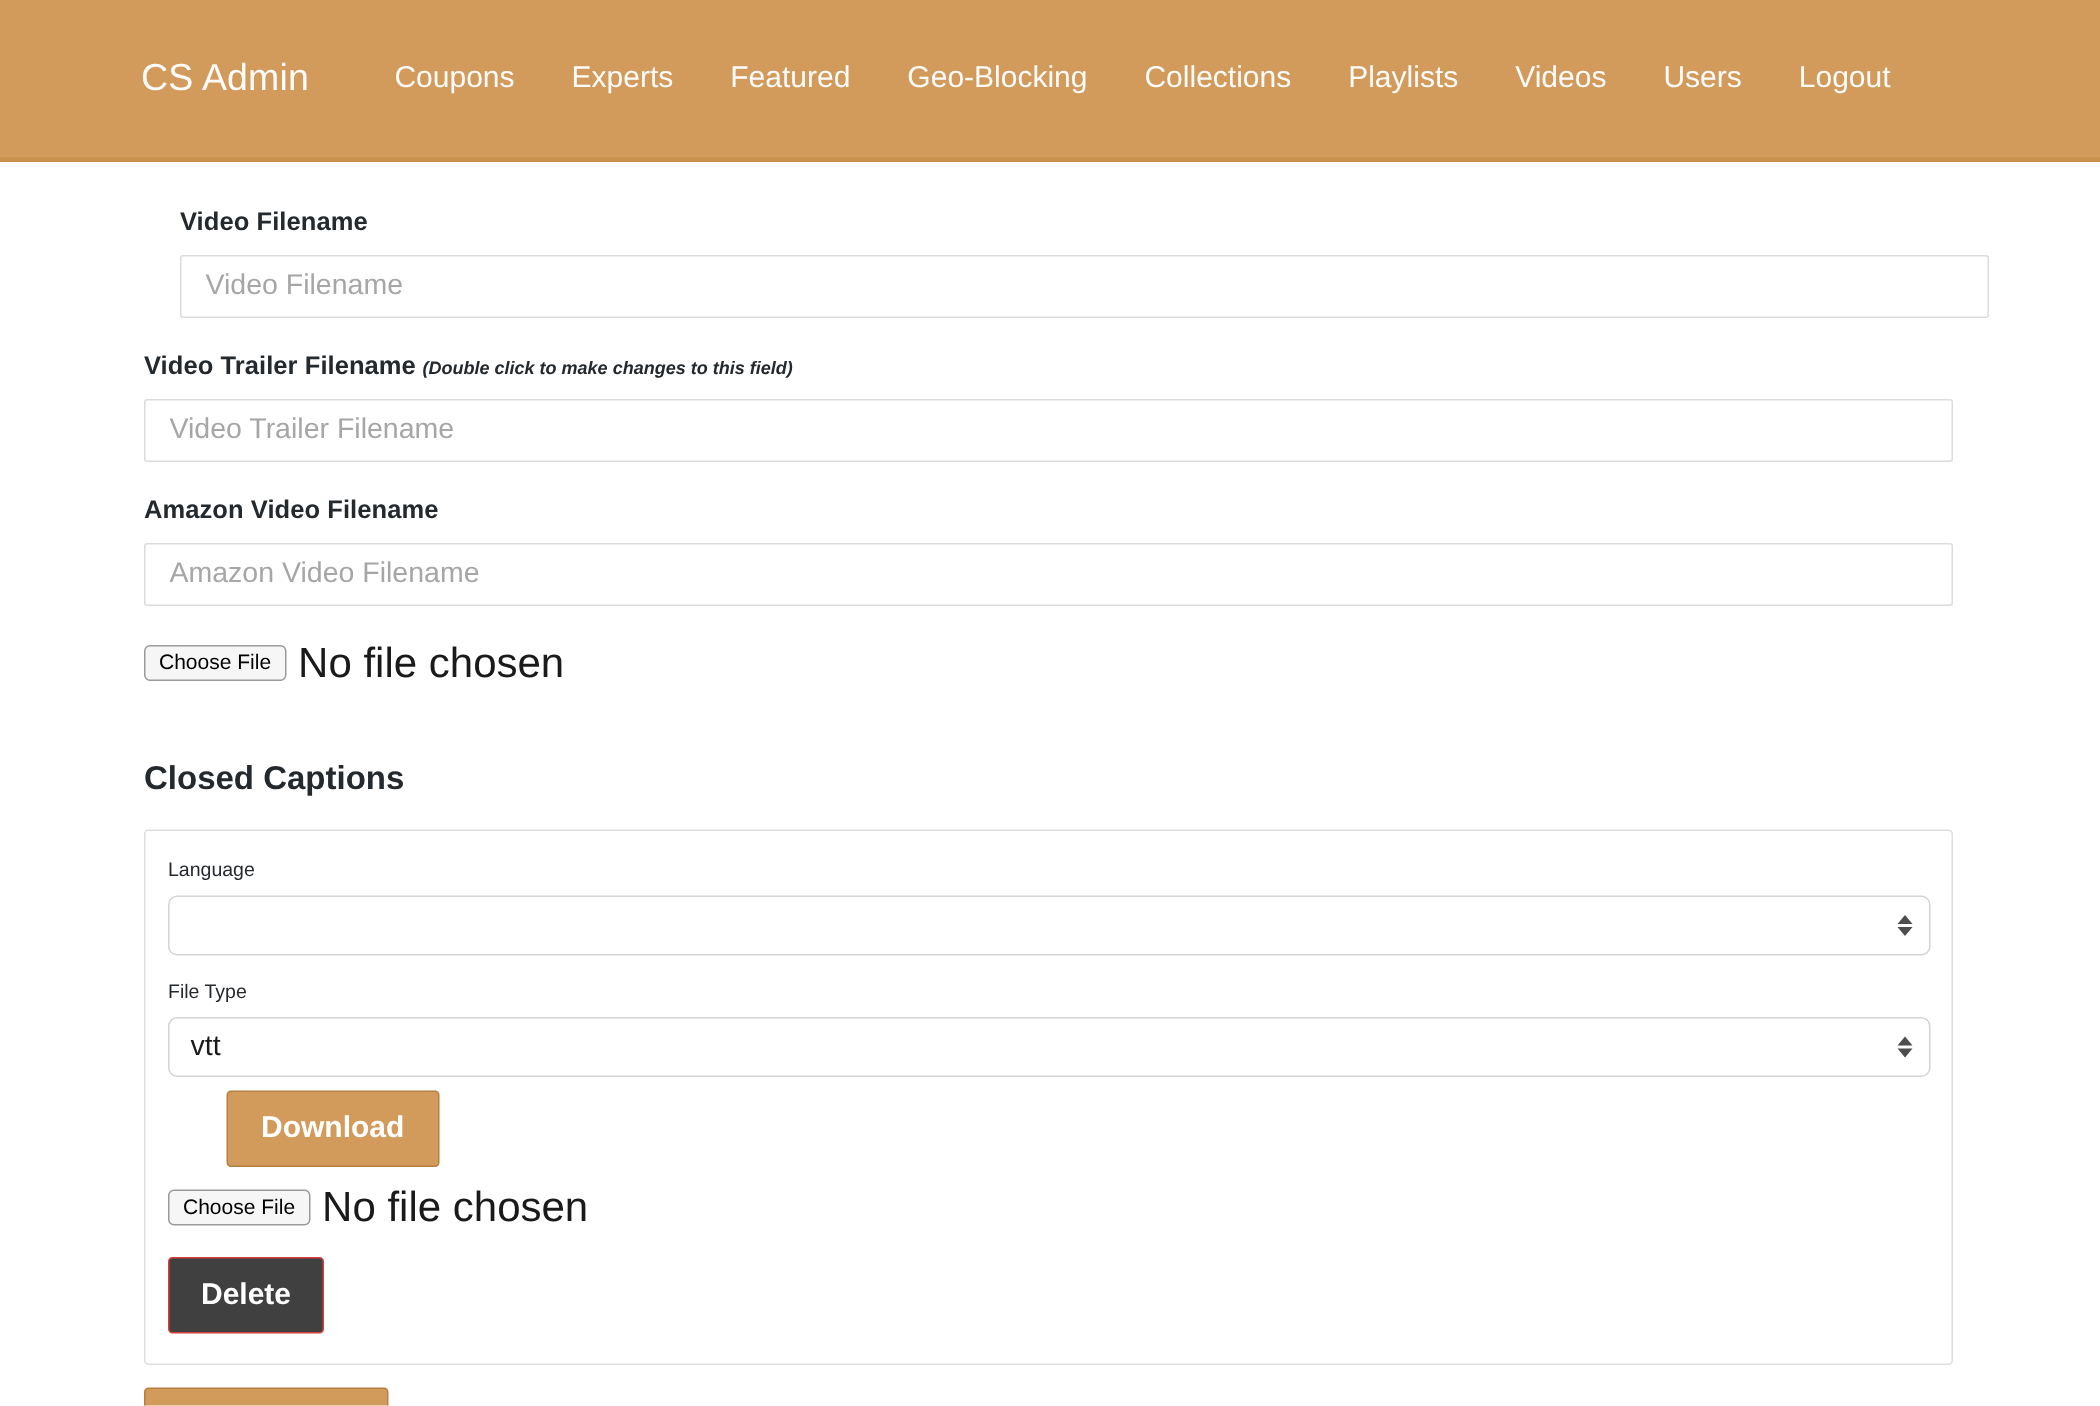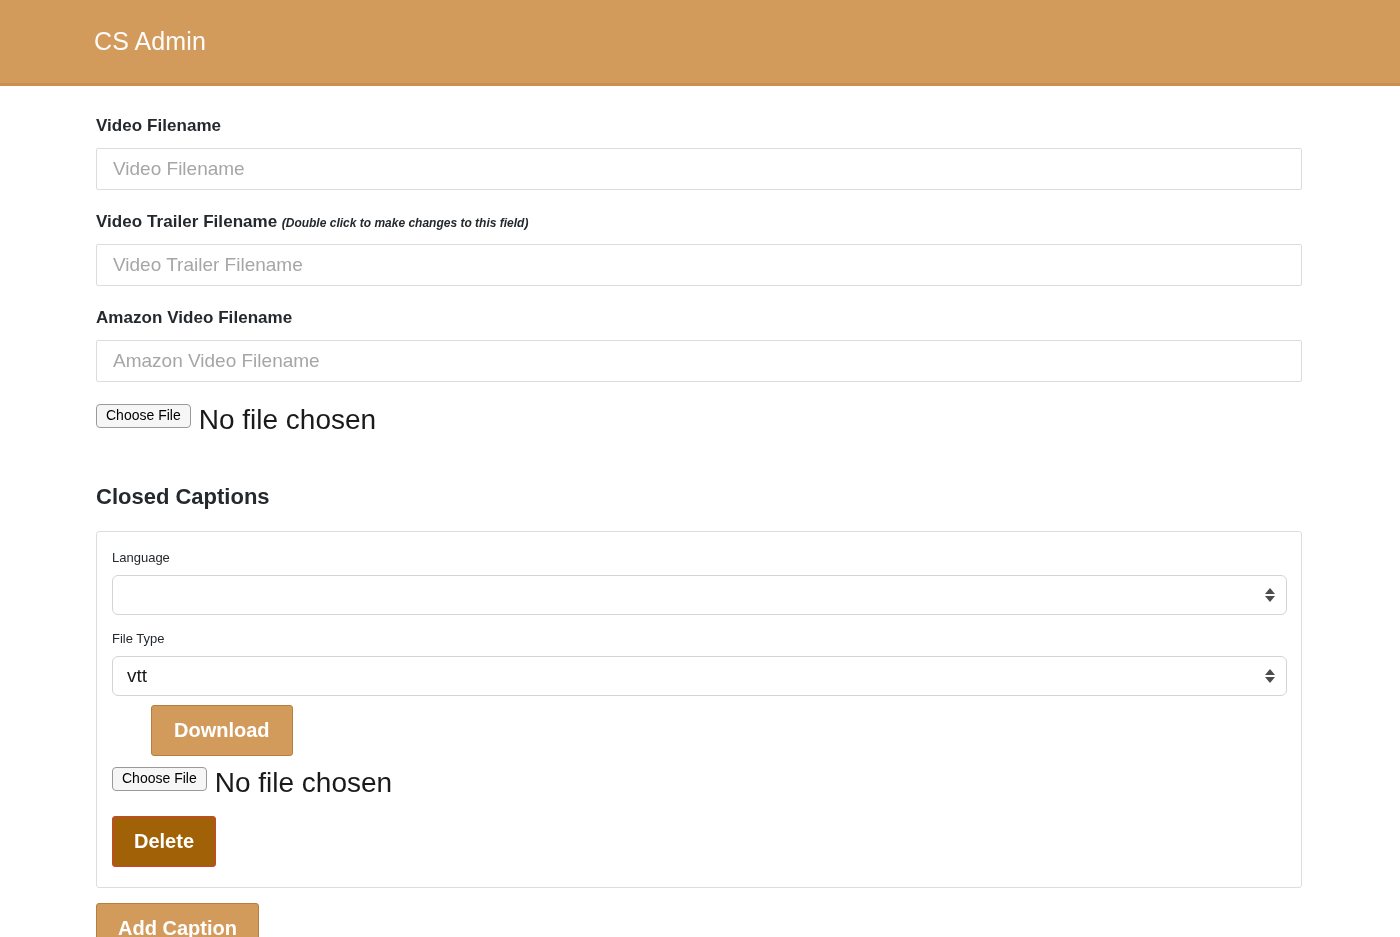--- a/index.html
+++ b/index.html
@@ -7,21 +7,21 @@
     margin: 0; padding: 0;
     width: 1400px; height: 937px;
     overflow: hidden;
     background: #ffffff;
     font-family: "Liberation Sans", sans-serif;
     -webkit-font-smoothing: antialiased;
   }
 
   
   .navbar {
-    height: 86px;
+    height: 108px;
     background: #d29b5c;
     border-bottom: 3px solid #c9904e;
     display: flex;
     align-items: center;
     padding-left: 94px;
     width: 1400px;
   }
   .brand {
     color: #fdfcfa;
     font-size: 25px;
@@ -77,21 +77,21 @@
     font-family: "Liberation Sans", sans-serif;
     color: #262626;
     padding: 0 16px;
     outline: none;
   }
   .text-input::placeholder { color: #a6a6a6; }
 
   
   .file-row {
     display: flex;
-    align-items: flex-start;
+    align-items: center;
     gap: 8px;
     font-size: 19px;
     color: #1a1a1a;
   }
   .choose-file-btn {
     font-family: "Liberation Sans", sans-serif;
     font-size: 14px;
     color: #000000;
     background: #f6f6f6;
     border: 1px solid #9a9a9a;
@@ -164,38 +164,49 @@
     border-radius: 3px;
     cursor: pointer;
     text-align: center;
     line-height: 1;
   }
   .btn-warning {
     background: #d29b5c;
     border: 1px solid #b5803f;
   }
   .btn-danger {
-    background: #a16207;
+    background: #404040;
     border: 1px solid #d43f3a;
     text-align: center;
   }
   .btn-download { font-size: 20px; padding: 14px 22px 15px 22px; }
   .btn-delete   { font-size: 20px; padding: 14px 21px 15px 21px; }
   .btn-add      { font-size: 20px; padding: 14px 21px 15px 21px; }
 </style>
 </head>
 <body>
 
 <div class="navbar">
   <div class="brand">CS Admin</div>
+  <div class="nav-links">
+    <div class="nav-link">Coupons</div>
+    <div class="nav-link">Experts</div>
+    <div class="nav-link">Featured</div>
+    <div class="nav-link">Geo-Blocking</div>
+    <div class="nav-link">Collections</div>
+    <div class="nav-link">Playlists</div>
+    <div class="nav-link">Videos</div>
+    <div class="nav-link">Users</div>
+    <div class="nav-link">Logout</div>
+  </div>
 </div>
 
 <div class="content">
 
-  <div class="field-block" style="margin-top:30px;">
+  <div class="field-block" style="margin-top:30px;margin-left:24px;">
     <label class="form-label">Video Filename</label>
     <input class="text-input" type="text" style="margin-top: 12px;" placeholder="Video Filename">
   </div>
 
   <div class="field-block" style="margin-top:22px;">
     <span class="form-label" style="display:inline;">Video Trailer Filename</span>
     <span class="label-note">(Double click to make changes to this field)</span>
     <input class="text-input" type="text" style="margin-top: 12px;" placeholder="Video Trailer Filename">
   </div>
 

